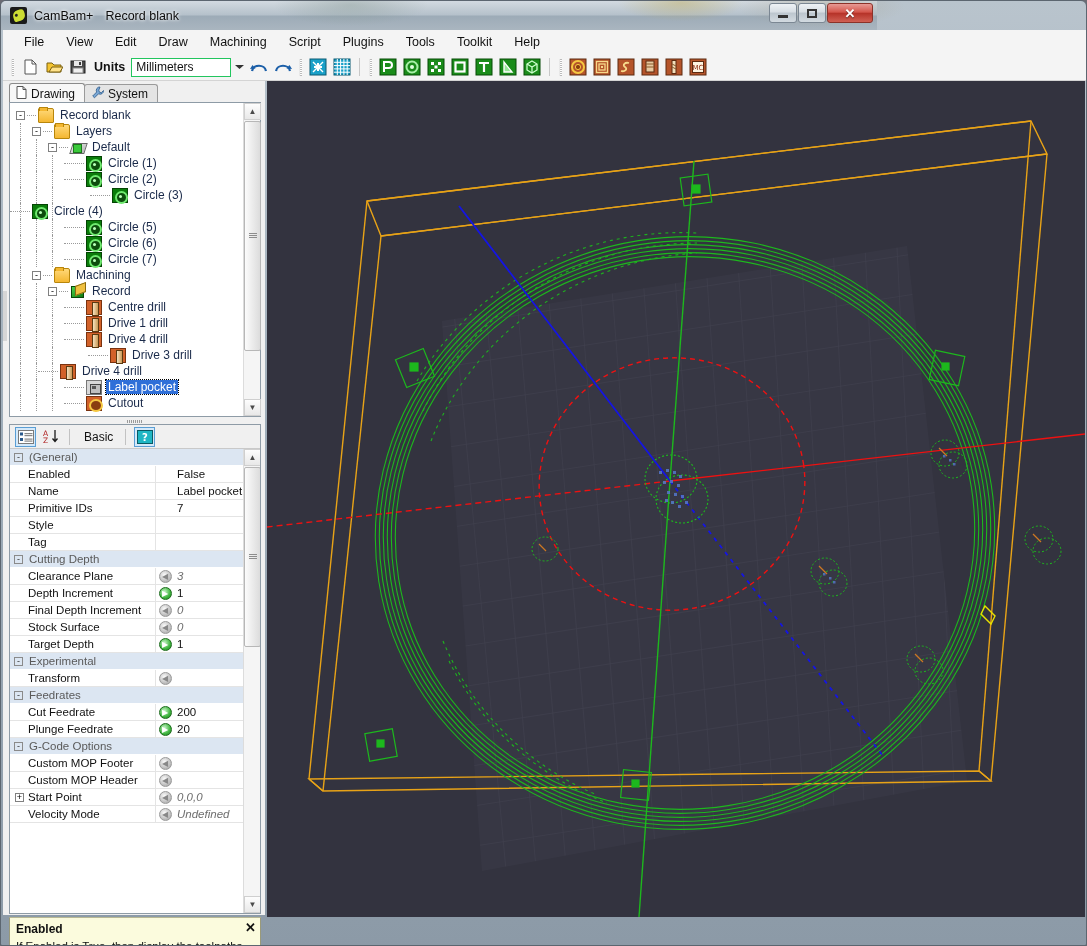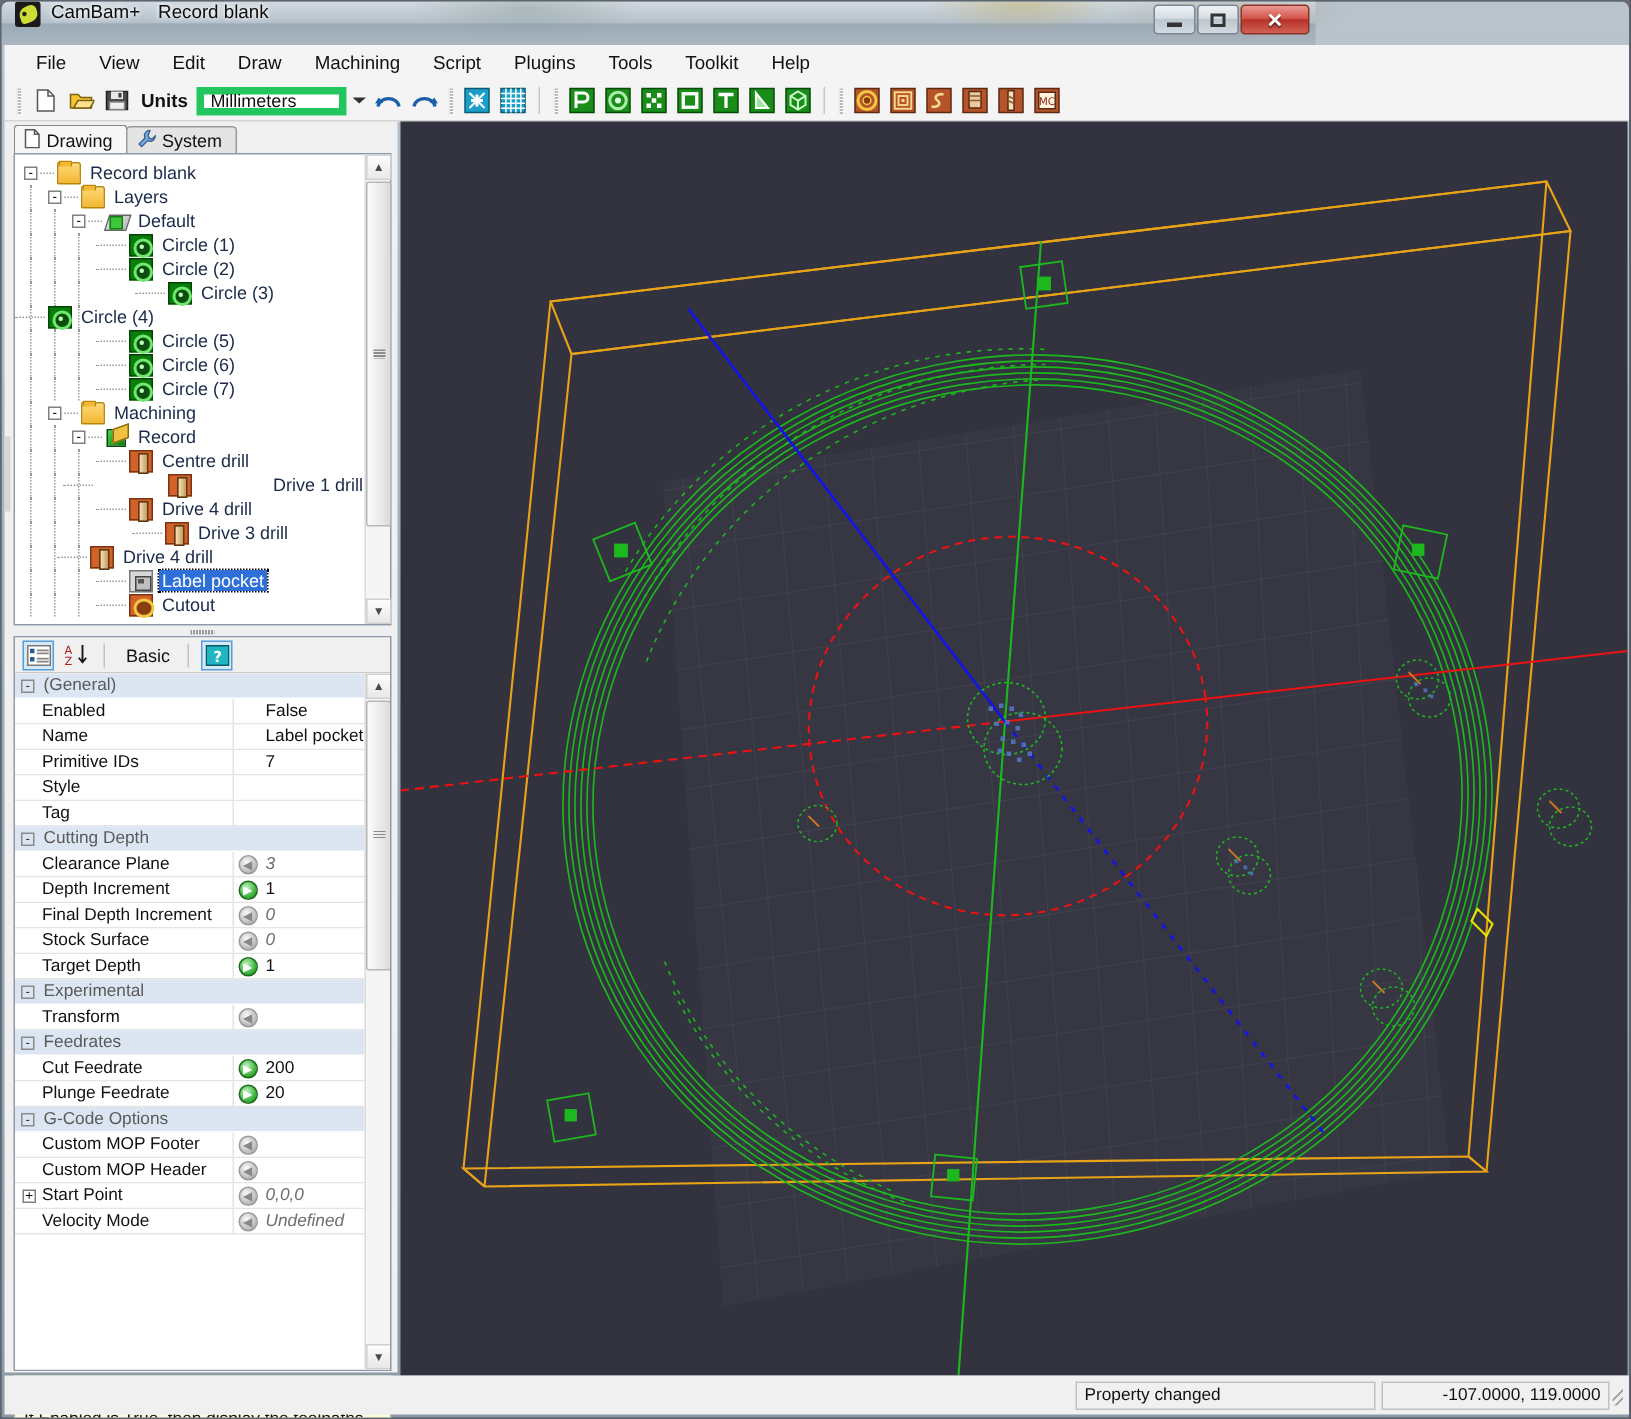--- a/index.html
+++ b/index.html
@@ -27,21 +27,21 @@
 
   
   #titlebar {
     position: absolute; left: 0; top: 0;
     width: 876px; height: 29px;
     background: linear-gradient(to bottom,
        rgba(215,222,228,0.85) 0%,
        rgba(180,192,202,0.75) 48%,
        rgba(150,165,178,0.80) 52%,
        rgba(168,180,190,0.9) 100%);
-    display: flex; 
+    display: flex; align-items: center;
   }
   #titlebar-bg-blobs {
     position: absolute; left: 0; top: 0; width: 1087px; height: 29px;
     background:
       radial-gradient(ellipse 110px 30px at 350px 4px, rgba(120,140,130,0.35), rgba(120,140,130,0) 70%),
       radial-gradient(ellipse 90px 26px at 680px 2px, rgba(190,170,90,0.45), rgba(190,170,90,0) 70%),
       radial-gradient(ellipse 120px 30px at 820px 6px, rgba(160,150,120,0.35), rgba(160,150,120,0) 70%);
     pointer-events: none;
   }
   #app-icon {
@@ -138,21 +138,21 @@
     display: flex; align-items: center; justify-content: center;
     position: relative;
   }
   #units-label {
     font-weight: bold; font-size: 12.5px;
     color: #111; margin: 0 6px 0 4px;
   }
   #units-combo {
     width: 100px; height: 19px;
     background: #fff;
-    border: 5px solid #22c55e;
+    border: 1px solid #22c55e;
     display: flex; align-items: center;
     font-size: 12px; color: #111;
     padding-left: 4px;
   }
   #units-arrow {
     width: 15px; height: 19px;
     display: flex; align-items: center; justify-content: center;
     margin-left: 1px;
   }
 
@@ -824,21 +824,21 @@
             <span class="label">Record</span>
           </div>
           <div class="tnode" style="padding-left: 54px;">
             <span class="vline" style="left: 10px;"></span>
             <span class="vline" style="left: 26px;"></span>
             <span class="vline" style="left: 42px;"></span>
             <span class="dots" style="width: 20px;"></span>
             <span class="ticon drill"></span>
             <span class="label">Centre drill</span>
           </div>
-          <div class="tnode" style="padding-left: 32px; justify-content: space-between;">
+          <div class="tnode" style="padding-left: 54px;">
             <span class="vline" style="left: 10px;"></span>
             <span class="vline" style="left: 26px;"></span>
             <span class="vline" style="left: 42px;"></span>
             <span class="dots" style="width: 20px;"></span>
             <span class="ticon drill"></span>
             <span class="label">Drive 1 drill</span>
           </div>
           <div class="tnode" style="padding-left: 54px;">
             <span class="vline" style="left: 10px;"></span>
             <span class="vline" style="left: 26px;"></span>
@@ -1287,20 +1287,14 @@
           <path d="M272,463 l7 7" stroke="#cc7722" stroke-width="1.2"></path>
         </g>
       </g>
 
       <g>
         <path d="M718,525 l10 10 l-4 8 l-10 -10 z" fill="none" stroke="#e8e000" stroke-width="1.4"></path>
       </g>
     </svg>
   </div>
 
-  <div id="statusbar">
-    <div class="status-cell" id="status-left"></div>
-    <div class="status-cell" id="status-msg">Property changed</div>
-    <div class="status-cell" id="status-coords">-107.0000, 119.0000</div>
-    <div id="status-grip"></div>
-  </div>
 
 </div>
 
 </body></html>

